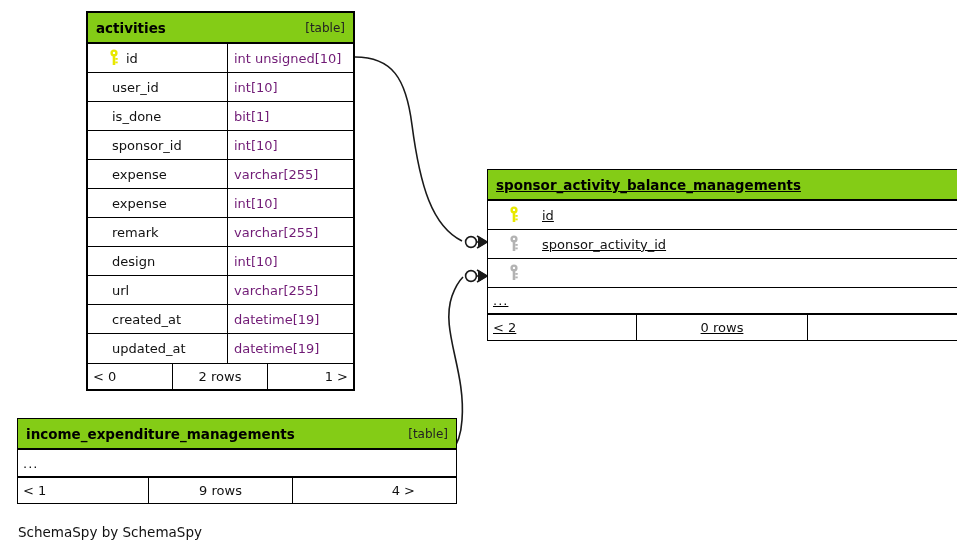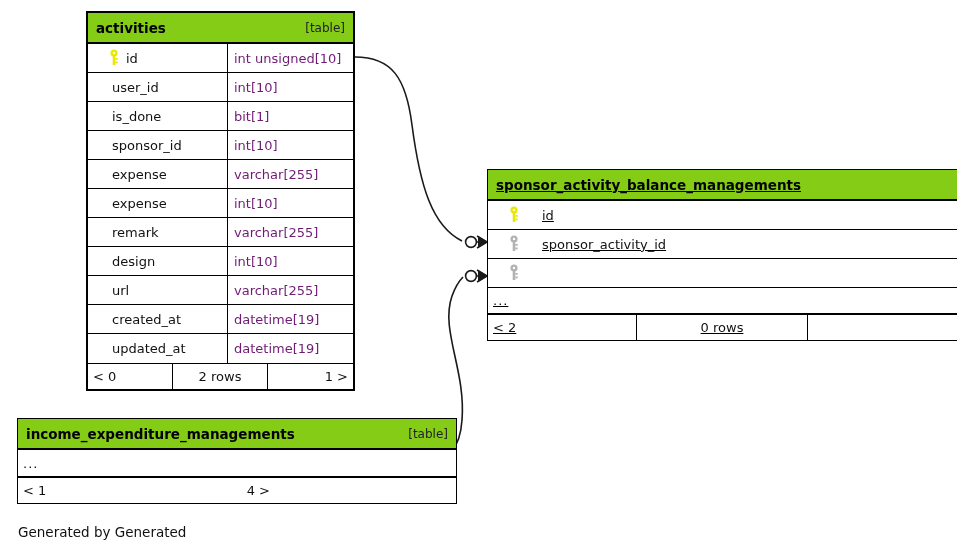--- a/index.html
+++ b/index.html
@@ -369,19 +369,20 @@
       <span class="tbl-name">income_expenditure_managements</span>
       <span class="tbl-kind">[table]</span>
     </div>
 
     <div class="tbl-body">
       <div class="ellipsis-row" style="height:27px;">...</div>
     </div>
 
     <div class="tbl-footer">
       <div class="foot-cell foot-prev" style="width:130px;">&lt; 1</div>
+      <div class="foot-cell foot-rows" style="width:145px;">9 rows</div>
       <div class="foot-cell foot-next" style="width:127px;">4 &gt;</div>
     </div>
   </div>
 
-  <div class="credit" style="left:18px; top:524px;">Generated by Generated</div>
+  <div class="credit" style="left:18px; top:524px;">SchemaSpy by SchemaSpy</div>
 
 </div>
 
 </body></html>

